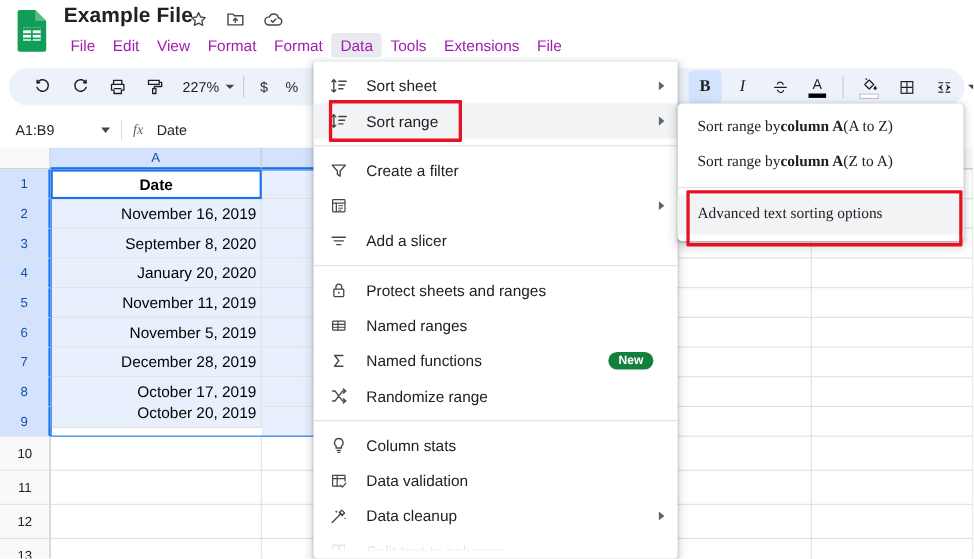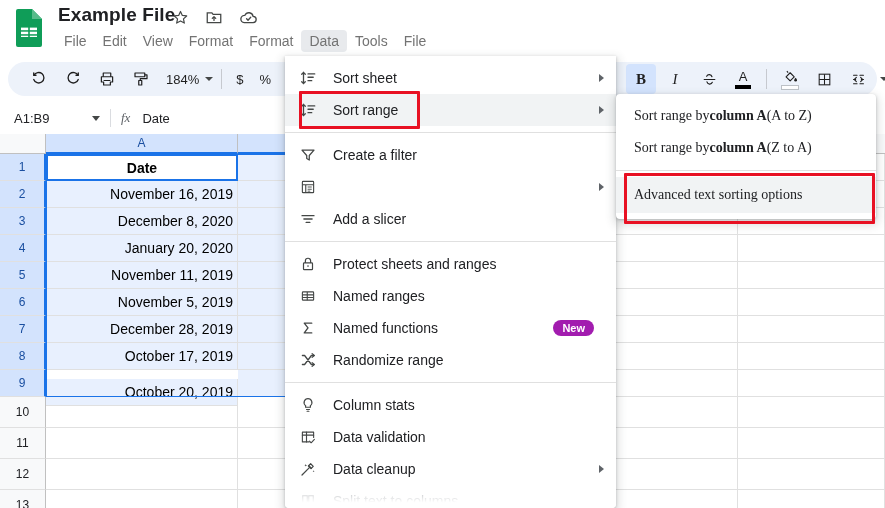--- a/index.html
+++ b/index.html
@@ -13,21 +13,21 @@
 
   
   .titlebar{position:absolute;left:0;top:0;width:885px;height:56px;background:#fff;}
   .doc-logo{position:absolute;left:14px;top:8px;width:30px;height:40px;}
   .doc-logo svg{display:block;}
   .doc-title{position:absolute;left:58px;top:4px;font-size:19px;color:#202124;letter-spacing:0.1px;white-space:nowrap;font-weight:bold;}
   .title-icons{position:absolute;left:170px;top:7px;display:flex;gap:14px;align-items:center;}
   .title-icons .ti{width:20px;height:20px;display:flex;align-items:center;justify-content:center;color:#444746;cursor:pointer;}
 
   .menubar{position:absolute;left:56px;top:30px;display:flex;align-items:center;gap:0px;height:22px;}
-  .menuitem{font-size:14px;color:#737373;padding:2px 8px;border-radius:4px;cursor:pointer;line-height:18px;white-space:nowrap;}
+  .menuitem{font-size:14px;color:#a21caf;padding:2px 8px;border-radius:4px;cursor:pointer;line-height:18px;white-space:nowrap;}
   .menuitem.active{background:#e8eaed;}
 
   
   .toolbar{position:absolute;left:8px;top:62px;width:869px;height:34px;background:#edf2fa;border-radius:18px;}
   .tb-inner{position:absolute;left:0;top:0;height:34px;display:flex;align-items:center;}
   .tbtn{width:30px;height:30px;margin:0 2px;display:flex;align-items:center;justify-content:center;border-radius:4px;cursor:pointer;color:#1f1f1f;}
   .tbtn.sel{background:#d3e3fd;}
   .tbtn.txt{font-size:13px;width:auto;padding:0 6px;}
   .zoomctl{display:flex;align-items:center;cursor:pointer;height:26px;padding:0 2px 0 8px;border-radius:4px;}
   .zoomctl .zl{font-size:13px;color:#1f1f1f;}
@@ -64,21 +64,21 @@
 
   
   .menu{position:absolute;background:#fff;border-radius:0 0 4px 4px;
         box-shadow:0 1px 3px rgba(60,64,67,.3), 0 4px 8px 3px rgba(60,64,67,.15);z-index:40;}
   .menu-row{position:relative;height:32px;display:flex;align-items:center;padding:0 0 0 14px;cursor:pointer;font-size:14px;color:#202124;white-space:nowrap;}
   .menu-row.hl{background:#f1f3f4;}
   .mi-icon{width:24px;height:20px;display:flex;align-items:center;justify-content:flex-start;color:#444746;margin-right:10px;flex:none;}
   .mi-label{flex:1;}
   .mi-arrow{position:absolute;right:12px;top:50%;transform:translateY(-50%);width:0;height:0;
             border-top:4px solid transparent;border-bottom:4px solid transparent;border-left:5px solid #5f6368;}
-  .mi-badge{position:absolute;right:22px;top:50%;transform:translateY(-50%);background:#a21caf;color:#fff;
+  .mi-badge{position:absolute;right:22px;top:50%;transform:translateY(-50%);background:#15803d;color:#fff;
             font-size:11px;font-weight:bold;border-radius:9px;padding:2px 9px;}
   .menu-sep{height:1px;background:#e0e0e0;margin:6px 0;}
   .menu-fade{position:absolute;left:0;right:0;bottom:0;height:18px;background:linear-gradient(rgba(255,255,255,0),#fff 70%);pointer-events:none;}
 
   
   .submenu{position:absolute;background:#fff;border-radius:4px;
            box-shadow:0 1px 3px rgba(60,64,67,.3), 0 4px 8px 3px rgba(60,64,67,.15);z-index:50;}
   .sub-row{height:32px;display:flex;align-items:center;padding:0 18px;font-size:14px;color:#202124;white-space:nowrap;cursor:pointer;font-family:Liberation Serif, serif;}
   .sub-row.hl{background:#f1f3f4;}
   .sub-row b{font-weight:bold;}
@@ -127,20 +127,21 @@
     </div>
 
     <div class="menubar">
       <div class="menuitem">File</div>
       <div class="menuitem">Edit</div>
       <div class="menuitem">View</div>
       <div class="menuitem">Format</div>
       <div class="menuitem">Format</div>
       <div class="menuitem active">Data</div>
       <div class="menuitem">Tools</div>
+      <div class="menuitem">Extensions</div>
       <div class="menuitem">File</div>
     </div>
   </div>
 
   <div class="toolbar">
     <div class="tb-inner" style="left:14px;">
       <div class="tbtn">
         <svg width="18" height="18" viewBox="0 0 24 24" fill="none" stroke="#1f1f1f" stroke-width="1.8" stroke-linecap="round" stroke-linejoin="round">
           <path d="M8 7H5V4"></path>
             <path d="M5.3 7.2A7 7 0 1 1 5 12.7"></path>
@@ -160,21 +161,21 @@
         </svg>
       </div>
       <div class="tbtn">
         <svg width="18" height="18" viewBox="0 0 24 24" fill="none" stroke="#1f1f1f" stroke-width="1.6" stroke-linejoin="round">
           <rect x="4" y="4" width="13" height="5"></rect>
             <path d="M17 6.5h3v5h-9v3"></path>
             <rect x="9" y="14" width="4" height="6"></rect>
         </svg>
       </div>
       <div class="zoomctl">
-        <span class="zl">184%</span>
+        <span class="zl">227%</span>
         <span class="caret"></span>
       </div>
       <div class="tbsep"></div>
       <div class="tbtn txt">$</div>
       <div class="tbtn txt">%</div>
     </div>
 
     <div class="tb-inner" style="left:582px;">
       <div class="tbtn">
         <svg width="12" height="12" viewBox="0 0 12 12">
@@ -257,27 +258,27 @@
     <div class="rowhead sel" style="top:182px;height:27px;">7</div>
     <div class="rowhead sel" style="top:209px;height:27px;">8</div>
     <div class="rowhead sel" style="top:236px;height:27px;">9</div>
     <div class="rowhead" style="top:263px;height:31px;">10</div>
     <div class="rowhead" style="top:294px;height:31px;">11</div>
     <div class="rowhead" style="top:325px;height:31px;">12</div>
     <div class="rowhead" style="top:356px;height:31px;">13</div>
 
     <div class="cell selrange center bold" style="left:46px;top:20px;width:192px;height:27px;">Date</div>
     <div class="cell selrange ralign" style="left:46px;top:47px;width:192px;height:27px;">November 16, 2019</div>
-    <div class="cell selrange ralign" style="left:46px;top:74px;width:192px;height:27px;">December 8, 2020</div>
+    <div class="cell selrange ralign" style="left:46px;top:74px;width:192px;height:27px;">September 8, 2020</div>
     <div class="cell selrange ralign" style="left:46px;top:101px;width:192px;height:27px;">January 20, 2020</div>
     <div class="cell selrange ralign" style="left:46px;top:128px;width:192px;height:27px;">November 11, 2019</div>
     <div class="cell selrange ralign" style="left:46px;top:155px;width:192px;height:27px;">November 5, 2019</div>
     <div class="cell selrange ralign" style="left:46px;top:182px;width:192px;height:27px;">December 28, 2019</div>
     <div class="cell selrange ralign" style="left:46px;top:209px;width:192px;height:27px;">October 17, 2019</div>
-    <div class="cell selrange ralign" style="left:46px;top:245px;width:192px;height:27px;">October 20, 2019</div>
+    <div class="cell selrange ralign" style="left:46px;top:228px;width:192px;height:27px;">October 20, 2019</div>
     <div class="cell" style="left:46px;top:263px;width:192px;height:31px;"></div>
     <div class="cell" style="left:46px;top:294px;width:192px;height:31px;"></div>
     <div class="cell" style="left:46px;top:325px;width:192px;height:31px;"></div>
     <div class="cell" style="left:46px;top:356px;width:192px;height:31px;"></div>
 
     <div class="cell selrange center bold" style="left:238px;top:20px;width:250px;height:27px;">Name</div>
     <div class="cell selrange center" style="left:238px;top:47px;width:250px;height:27px;">M</div>
     <div class="cell selrange center" style="left:238px;top:74px;width:250px;height:27px;">S</div>
     <div class="cell selrange center" style="left:238px;top:101px;width:250px;height:27px;">E</div>
     <div class="cell selrange center" style="left:238px;top:128px;width:250px;height:27px;">Ma</div>

